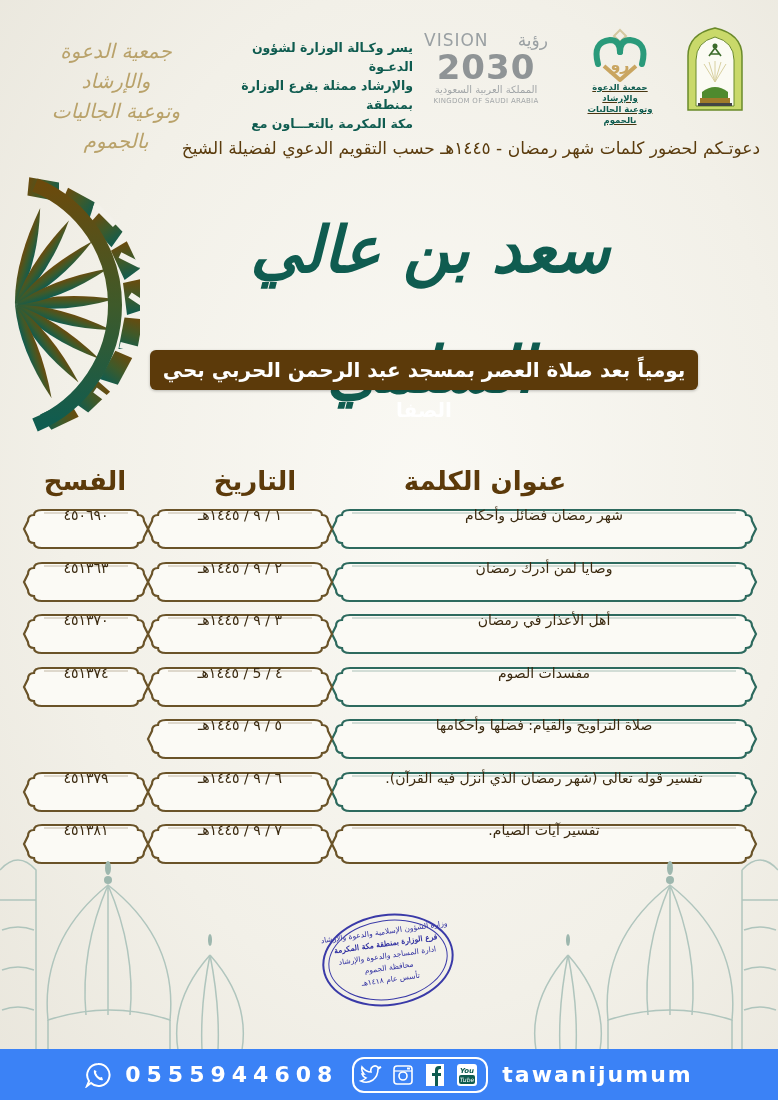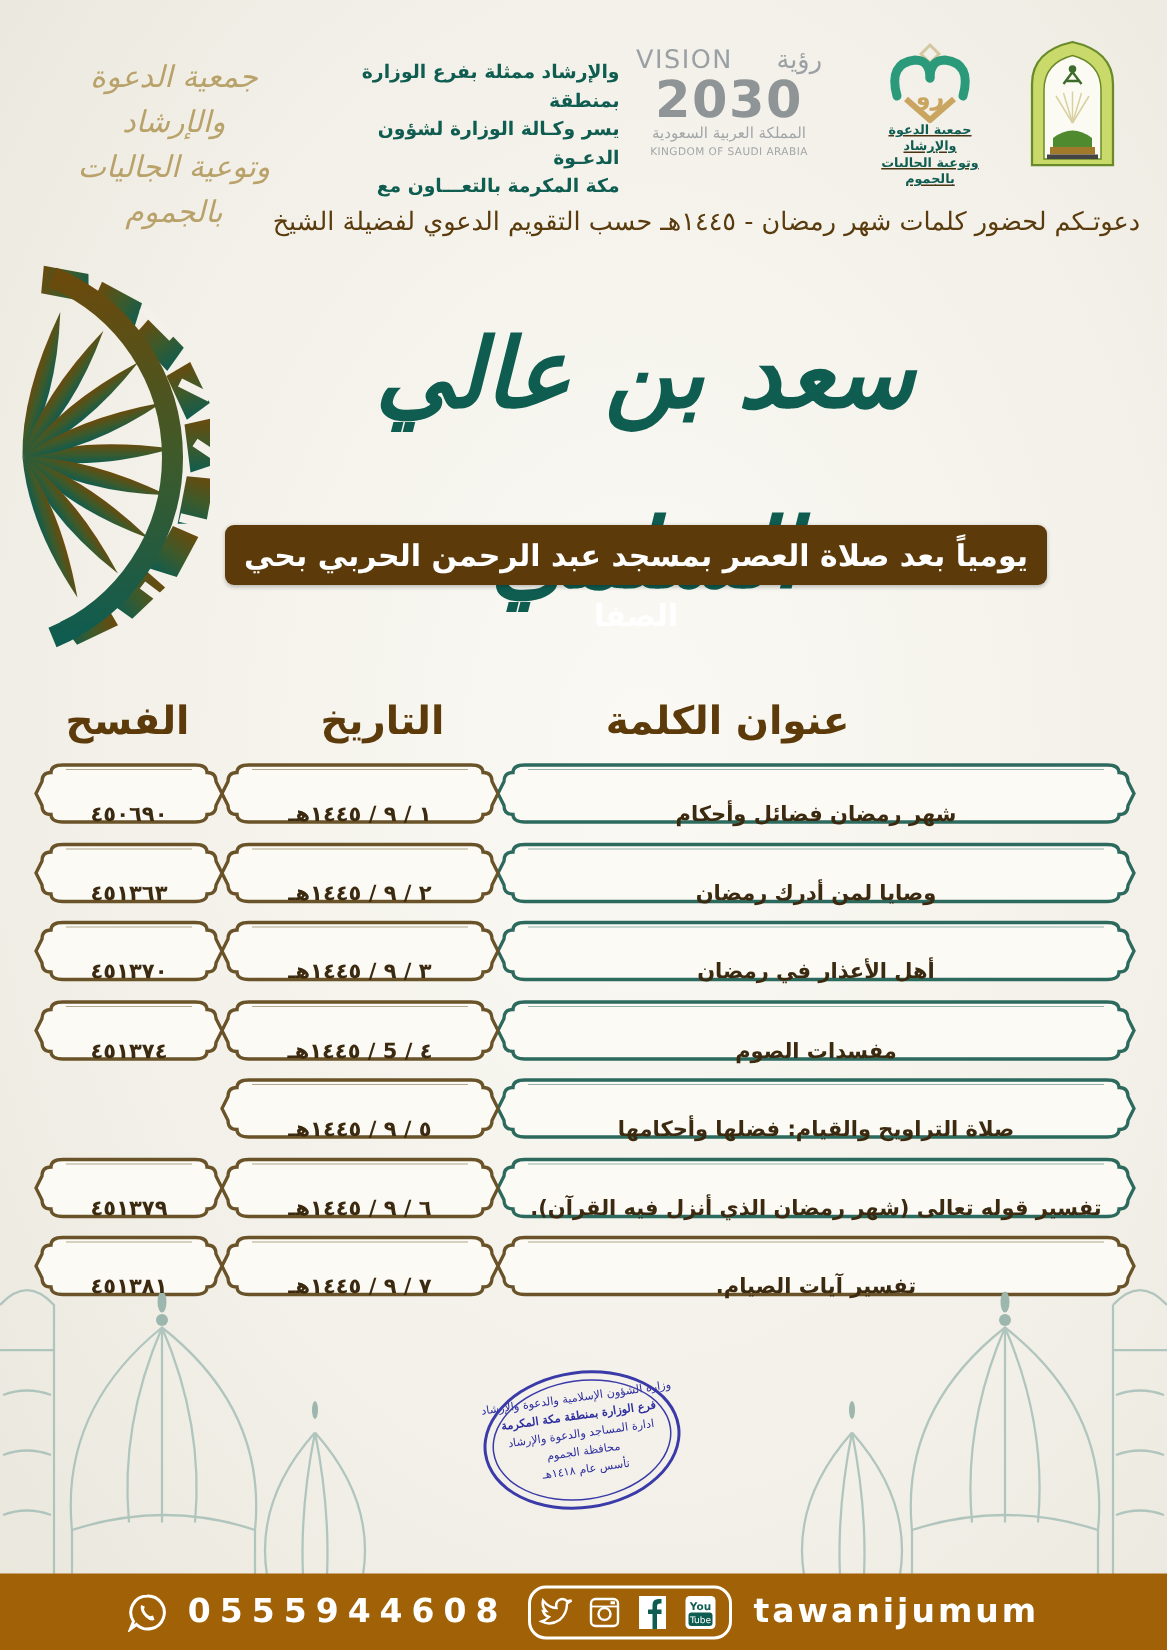--- a/index.html
+++ b/index.html
@@ -45,45 +45,45 @@
     border-radius: 6px; color: #fff; direction: rtl; text-align: center;
     font-size: 20px; font-weight: bold; line-height: 40px; box-shadow: 0 1px 3px rgba(0,0,0,0.25); }
 
   
   .th { top: 466px; font-size: 26px; font-weight: bold; color: #5c3a0a; direction: rtl; text-align: center; }
   .th-title { left: 380px; width: 210px; text-align: center; }
   .th-date { left: 180px; width: 150px; }
   .th-fasah { left: 30px; width: 110px; }
 
   .row { left: 0; width: 778px; height: 44px; }
-  .cell { position: absolute; top: 0; height: 44px; display: flex; align-items: flex-end; justify-content: center;
-    direction: rtl; font-size: 14px; font-weight: bold; color: #3b2a10; }
+  .cell { position: absolute; top: 0; height: 44px; display: flex; align-items: flex-start; justify-content: center;
+    direction: rtl; font-size: 14px; font-weight: normal; color: #3b2a10; }
   .cell svg { position: absolute; left: 0; top: 0; }
   .cell span { position: relative; z-index: 1; }
   .c-title { left: 330px; width: 428px; }
   .c-date { left: 146px; width: 188px; }
   .c-fasah { left: 22px; width: 128px; }
 
   
   .mosque { left: 0; top: 840px; width: 778px; height: 210px; }
 
   
   .stamp { left: 322px; top: 914px; width: 132px; height: 92px; border: 2px solid #3a3aa8; border-radius: 50%;
     transform: rotate(-8deg); color: #2f2fa0; direction: rtl; text-align: center; font-size: 7.5px; line-height: 12px;
     padding-top: 10px; font-family: "DejaVu Serif", serif; }
   .stamp::before { content: ""; position: absolute; left: 4px; top: 4px; right: 4px; bottom: 4px;
     border: 1px solid #3a3aa8; border-radius: 50%; }
 
   
-  .footer { left: 0; top: 1049px; width: 778px; height: 51px; background: #a16207;
+  .footer { left: 0; top: 1049px; width: 778px; height: 51px; background: #3b82f6;
     display: flex; align-items: center; justify-content: center; gap: 14px; color: #fff; }
   .footer .phone { font-size: 22px; font-weight: bold; letter-spacing: 6px; font-family: "DejaVu Sans", sans-serif; }
   .footer .handle { font-size: 22px; font-weight: bold; letter-spacing: 2px; }
   .social-box { display: flex; align-items: center; gap: 6px; border: 2px solid #fff; border-radius: 12px;
-    height: 36px; padding: 0 6px 0 4px; }
+    height: 36px; padding: 0 6px 0 4px; font-style: italic; }
   .ico { width: 26px; height: 26px; display: flex; align-items: center; justify-content: center; }
 </style>
 </head>
 <body>
 
 <div class="abs logo-ministry">
   <svg width="62" height="86" viewBox="0 0 62 86">
     <path d="M4 84 V30 Q4 8 31 2 Q58 8 58 30 V84 Z" fill="#c9d96a" stroke="#6a8a2a" stroke-width="1.5"></path>
     <path d="M12 80 V34 Q12 16 31 11 Q50 16 50 34 V80 Z" fill="#fbfbf3" stroke="#6a8a2a" stroke-width="1"></path>
     <path d="M31 22 l-6 8 M31 22 l6 8 M26 28 h10" stroke="#3c6b2a" stroke-width="1.6" fill="none"></path>
@@ -119,22 +119,22 @@
   <div class="vision-top">
     <span>VISION</span>
     <span>رؤية</span>
   </div>
   <div class="vision-num">2030</div>
   <div class="vision-ar">المملكة العربية السعودية</div>
   <div class="vision-en">KINGDOM OF SAUDI ARABIA</div>
 </div>
 
 <div class="abs sponsor-text">
+  <div>يسر وكـالة الوزارة لشؤون الدعـوة</div>
   <div>والإرشاد ممثلة بفرع الوزارة بمنطقة</div>
-  <div>يسر وكـالة الوزارة لشؤون الدعـوة</div>
   <div>مكة المكرمة بالتعـــاون مع</div>
 </div>
 
 <div class="abs calli-logo">
   <div>جمعية الدعوة والإرشاد</div>
   <div>وتوعية الجاليات بالجموم</div>
 </div>
 
 <div class="abs invite">دعوتـكم  لحضور كلمات شهر رمضان - ١٤٤٥هـ حسب التقويم الدعوي  لفضيلة الشيخ</div>
 

